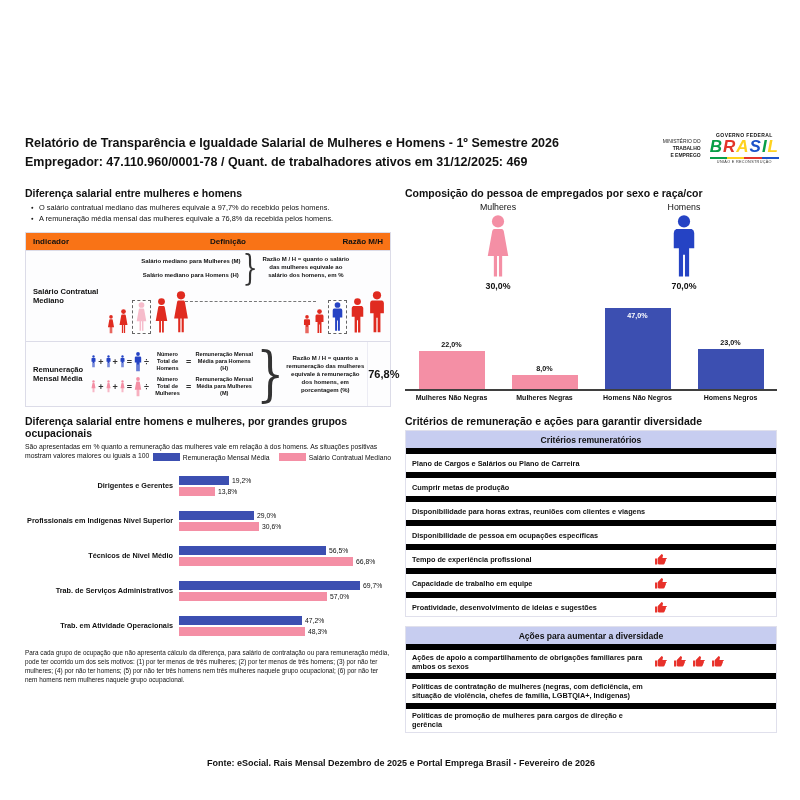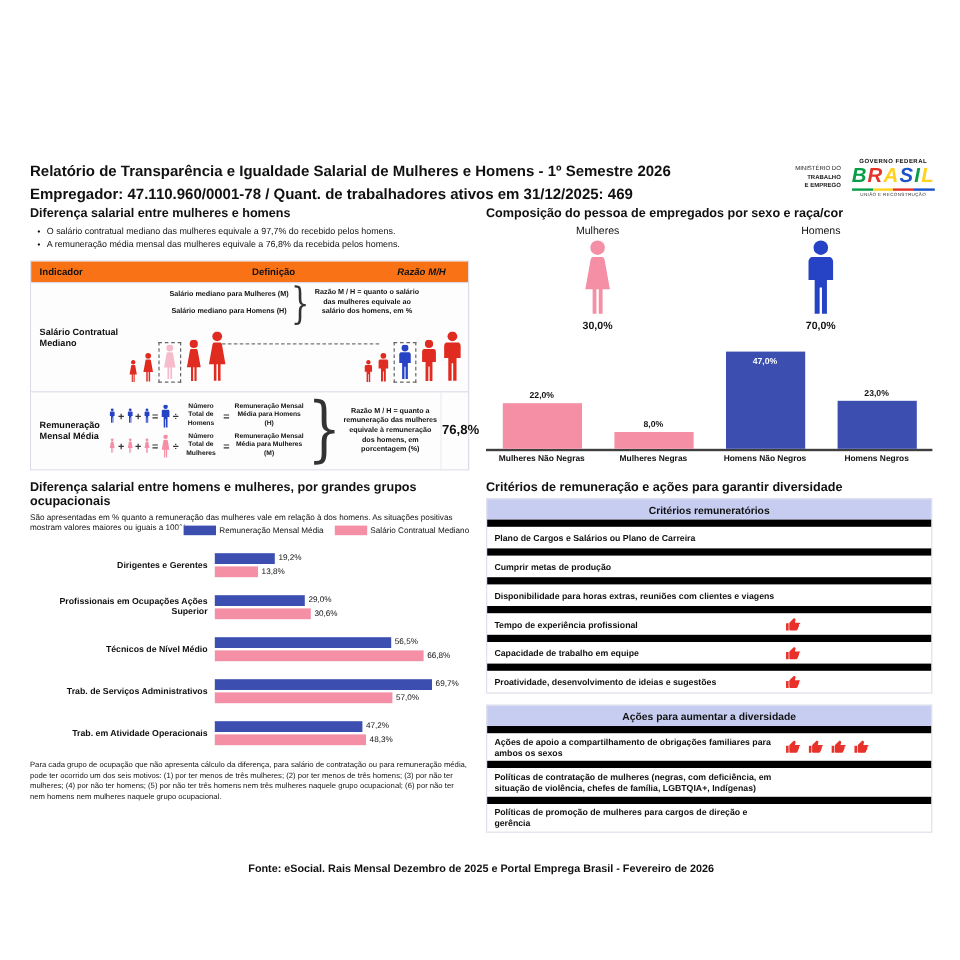--- a/index.html
+++ b/index.html
@@ -13,37 +13,37 @@
   .logo-wrap{position:absolute;right:-2px;top:-2px;display:flex;align-items:center;gap:9px;}
   .ministry{text-align:right;font-size:5px;line-height:1.35;color:#222;}
   .ministry .b{font-weight:bold;}
   .gov{text-align:center;}
   .gov-top{font-size:5px;font-weight:bold;letter-spacing:.4px;}
   .brasil{font-size:17px;font-weight:bold;letter-spacing:1px;line-height:1.05;font-style:italic;}
   .gov-bar{height:2.5px;margin:1px 0;background:linear-gradient(90deg,#089e47 0 25%,#ffd21f 25% 50%,#e3342a 50% 75%,#1c52c9 75% 100%);}
   .gov-bottom{font-size:3.8px;color:#333;letter-spacing:.3px;}
 
   .grid-row{display:flex;gap:14px;}
-  .row1{}
+  .row1{margin-top:15px;}
   .row2{margin-top:8px;}
   .col-left{width:366px;flex:none;}
   .col-right{flex:1;min-width:0;}
   .sec-title{font-size:10.5px;font-weight:bold;margin:0 0 3px 0;}
 
   
   .bullets{margin:3px 0 7px 6px;padding:0;list-style:none;}
   .bullets li{font-size:7.4px;line-height:1.6;padding-left:8px;position:relative;}
   .bullets li::before{content:"●";font-size:4.5px;position:absolute;left:0;top:2px;}
 
   
   .ind-table{border:1px solid #dcdce8;}
   .ind-head{display:flex;background:#f97316;font-weight:bold;font-size:8px;padding:4px 7px;}
   .ind-head .c1{width:92px;}
   .ind-head .c2{flex:1;text-align:center;}
-  .ind-head .c3{width:52px;font-style:italic;}
+  .ind-head .c3{width:52px;text-align:right;}
   .ind-row{display:flex;border-top:1px solid #dcdce8;background:#fdfdfe;}
   .ind-name{width:66px;padding:6px 4px 6px 7px;font-weight:bold;font-size:7.6px;display:flex;align-items:center;line-height:1.25;}
   .ind-def{flex:1;padding:5px 2px;}
   .ind-ratio{width:56px;display:flex;align-items:center;justify-content:center;font-weight:bold;font-size:11px;border-left:1px solid #ececf4;}
 
   .def-top{display:flex;align-items:center;justify-content:center;gap:2px;}
   .def-labels{display:flex;flex-direction:column;gap:8px;font-size:6px;font-weight:bold;text-align:center;}
   .brace{font-family:"DejaVu Serif",serif;font-size:24px;font-weight:400;transform:scaleY(1.5);color:#333;line-height:1;}
   .def-note{width:92px;font-size:6px;font-weight:bold;text-align:center;line-height:1.3;}
   .people{display:flex;align-items:flex-end;margin:8px 2px 2px 2px;position:relative;height:46px;}
@@ -343,21 +343,21 @@
                   <div class="occ-bar" style="width: 50px; background: rgb(60, 79, 177);"></div>
                   <span class="occ-val">19,2%</span>
                 </div>
                 <div class="occ-bar-row">
                   <div class="occ-bar" style="width: 36px; background: rgb(244, 143, 165);"></div>
                   <span class="occ-val">13,8%</span>
                 </div>
               </div>
             </div>
             <div class="occ-group">
-              <div class="occ-label">Profissionais em Ocupações Ações Superior</div>
+              <div class="occ-label">Profissionais em Indígenas Nível Superior</div>
               <div class="occ-bars">
                 <div class="occ-bar-row">
                   <div class="occ-bar" style="width: 75px; background: rgb(60, 79, 177);"></div>
                   <span class="occ-val">29,0%</span>
                 </div>
                 <div class="occ-bar-row">
                   <div class="occ-bar" style="width: 80px; background: rgb(244, 143, 165);"></div>
                   <span class="occ-val">30,6%</span>
                 </div>
               </div>
@@ -416,20 +416,24 @@
               </div>
               <div class="crit-row">
                 <div class="crit-label">Cumprir metas de produção</div>
                 <div class="crit-icons"></div>
               </div>
               <div class="crit-row">
                 <div class="crit-label">Disponibilidade para horas extras, reuniões com clientes e viagens</div>
                 <div class="crit-icons"></div>
               </div>
               <div class="crit-row">
+                <div class="crit-label">Disponibilidade de pessoa em ocupações específicas</div>
+                <div class="crit-icons"></div>
+              </div>
+              <div class="crit-row">
                 <div class="crit-label">Tempo de experiência profissional</div>
                 <div class="crit-icons">
                   <svg class="thumb" viewBox="0 0 24 24">
                     <use href="#i-thumb"></use>
                   </svg>
                 </div>
               </div>
               <div class="crit-row">
                 <div class="crit-label">Capacidade de trabalho em equipe</div>
                 <div class="crit-icons">

